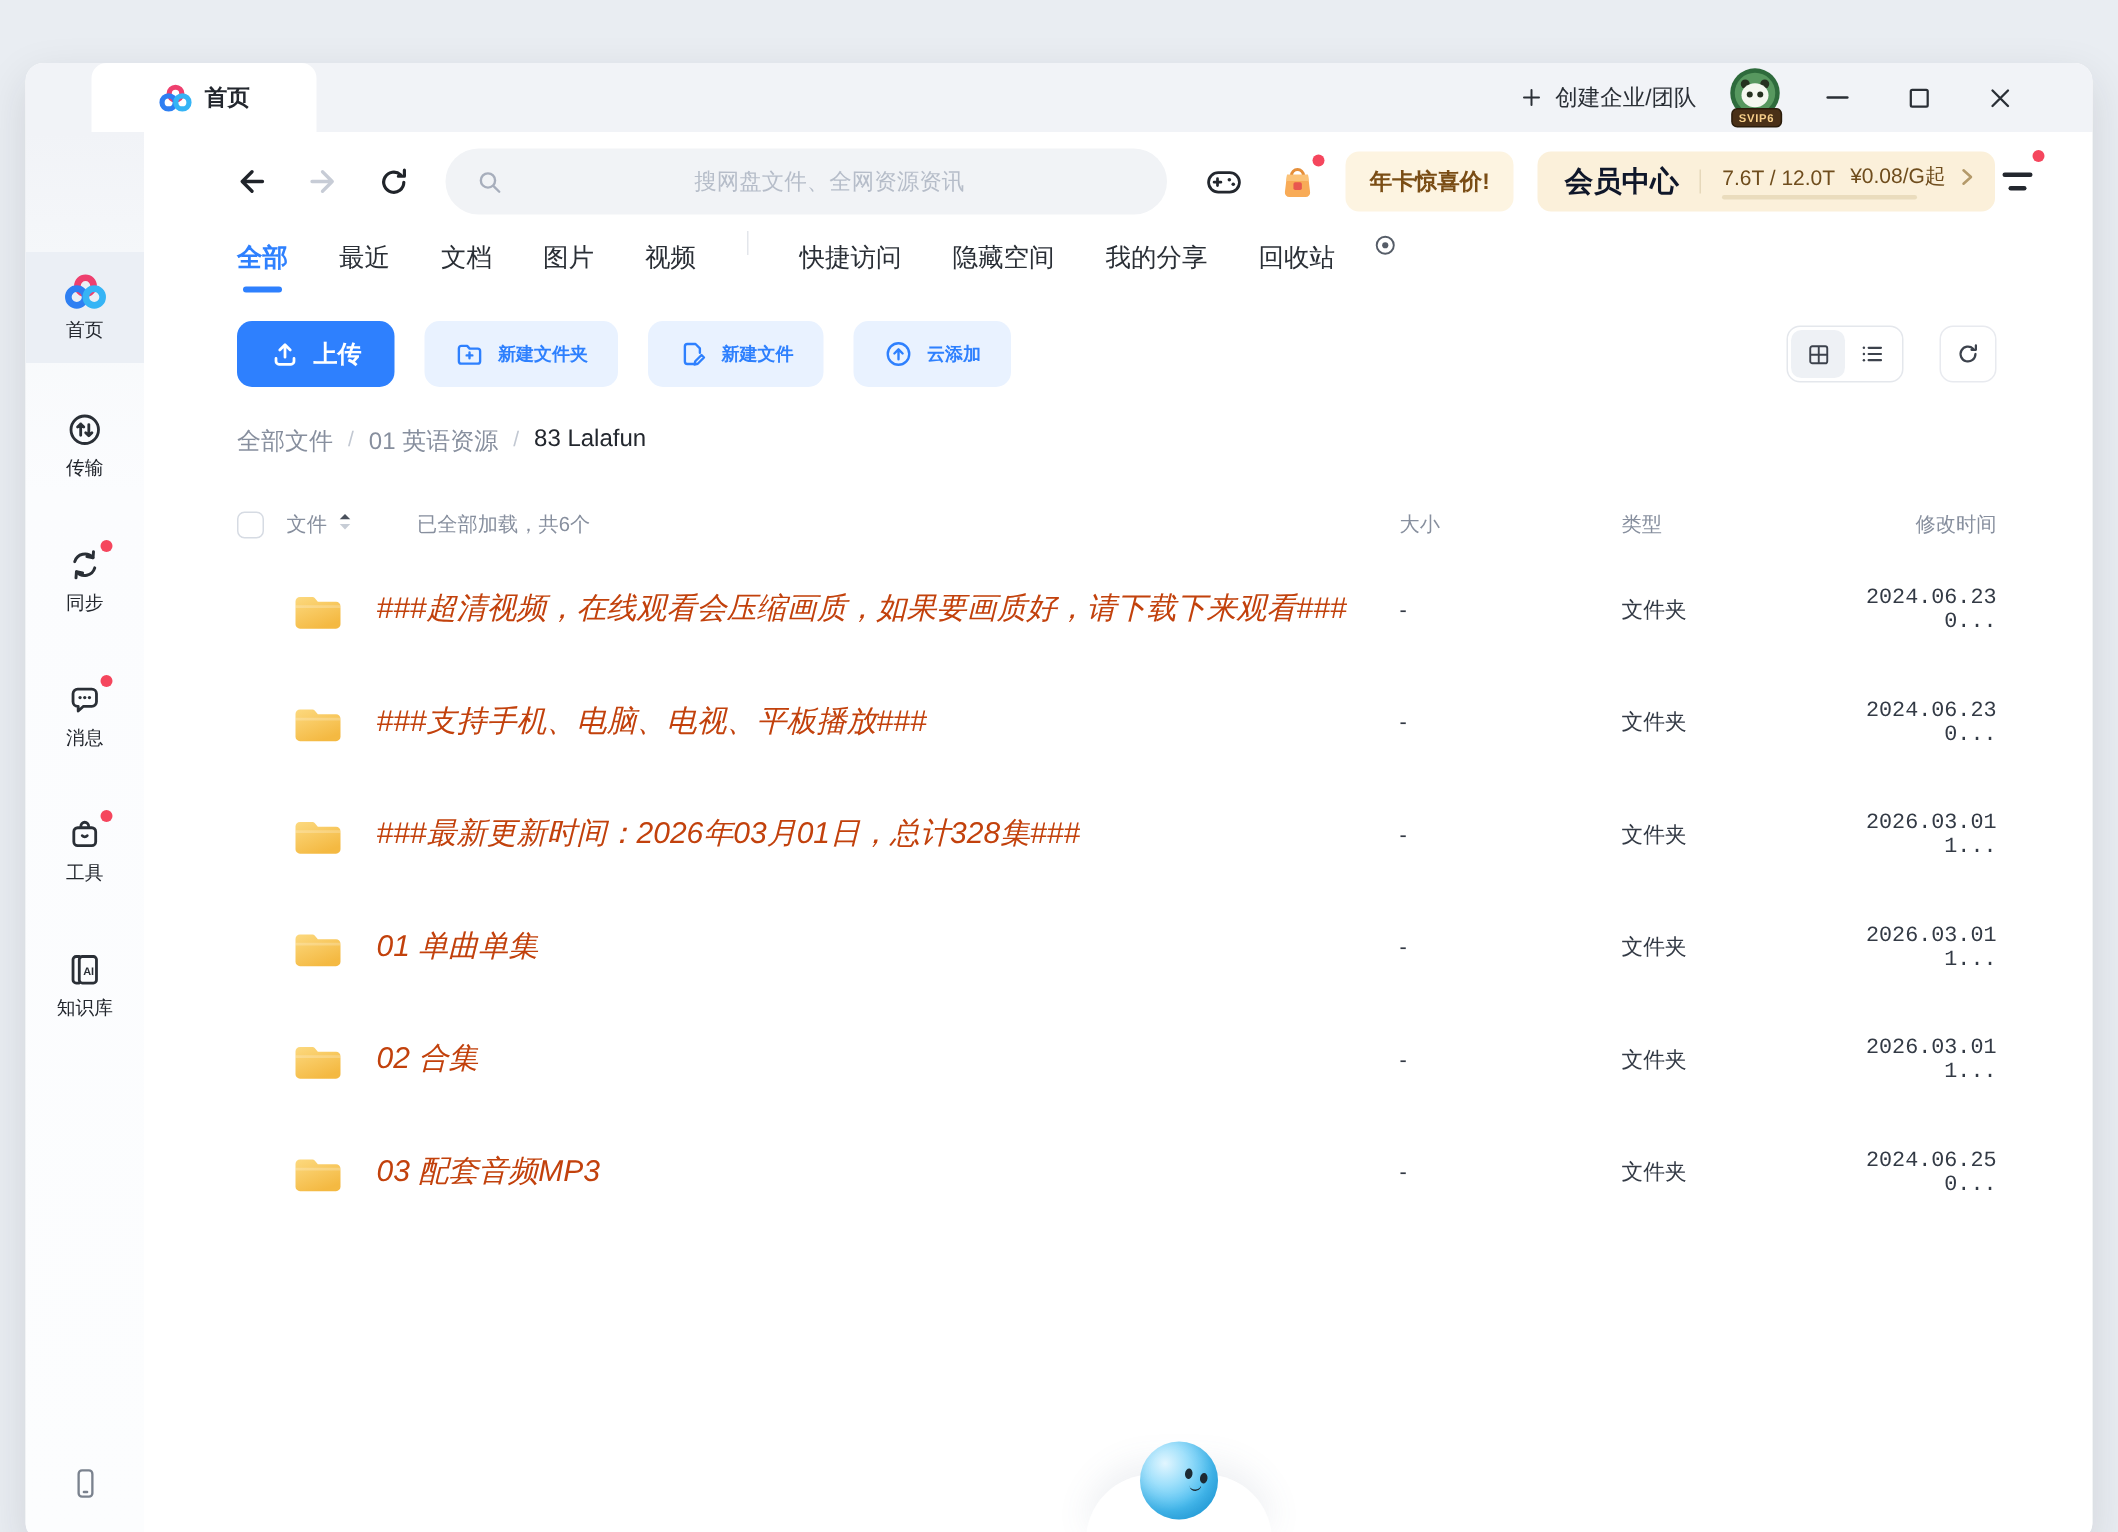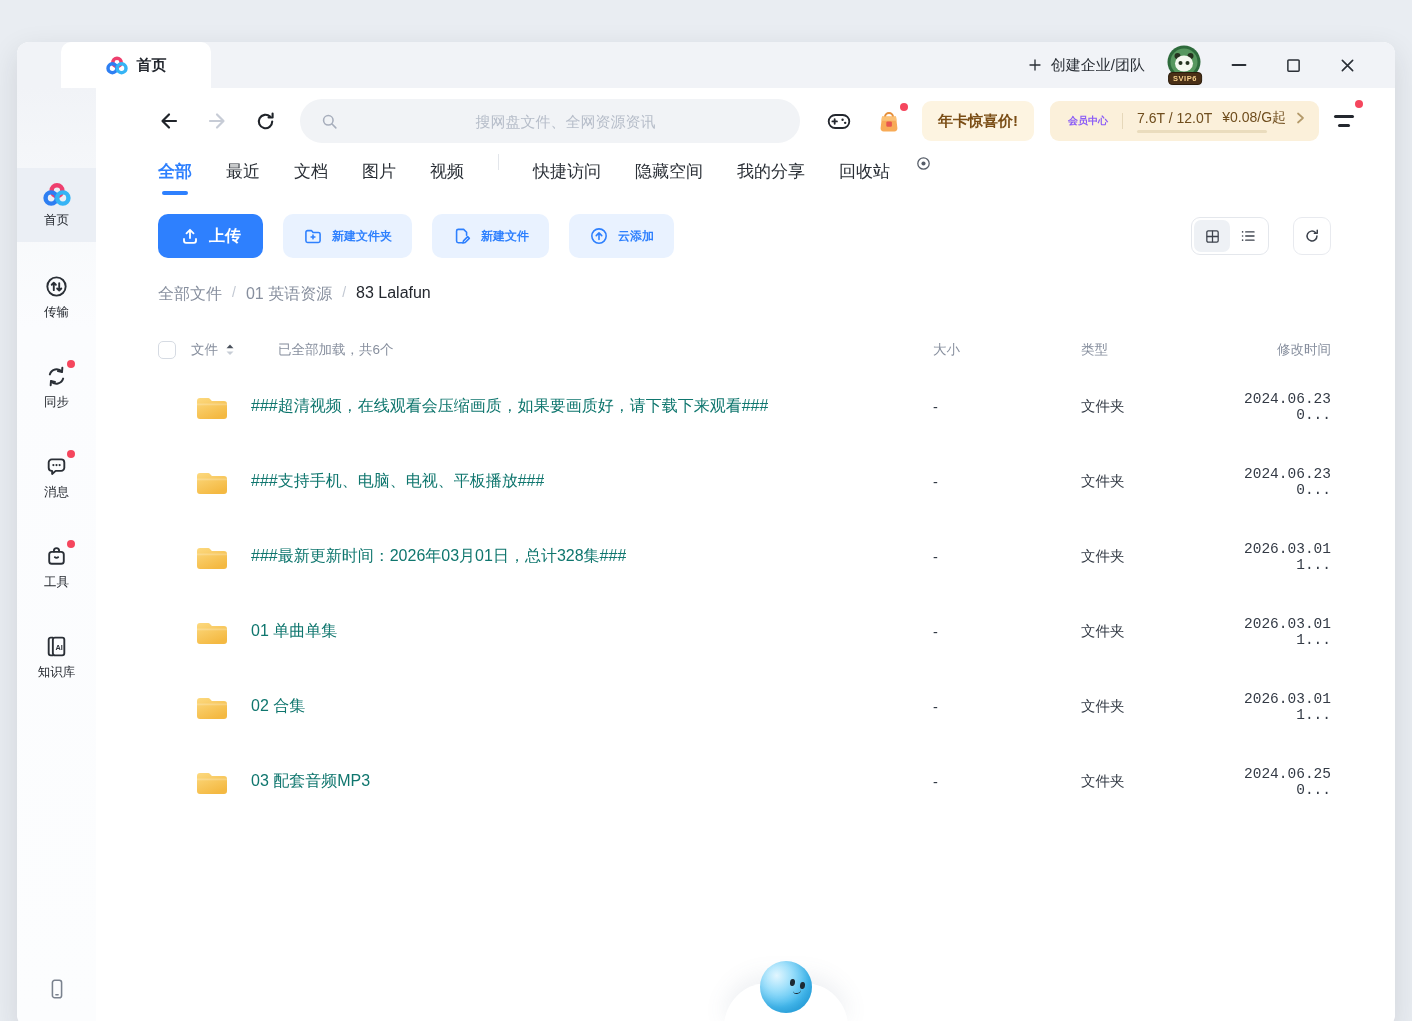--- a/index.html
+++ b/index.html
@@ -3,21 +3,21 @@
 <meta charset="utf-8">
 <style>
   * { margin:0; padding:0; box-sizing:border-box; }
   html,body { width:1412px; height:1021px; background:#e9edf2; font-family:"Liberation Sans", sans-serif; overflow:hidden; }
   .window { position:absolute; left:17px; top:18px; width:1378px; height:985px; background:#fff; border-radius:12px; box-shadow:0 10px 30px rgba(31,35,41,.12); overflow:hidden; display:flex; flex-direction:column;margin-top:24px; }
 
   
   .titlebar { height:46px; background:#f1f3f7; display:flex; align-items:flex-end; flex:none; }
   .app-tab { margin-left:44px; width:150px; height:46px; background:#fff; border-radius:10px 10px 0 0; display:flex; align-items:center; justify-content:center; gap:9px; }
   .app-tab .tab-label { font-size:15px; font-weight:700; color:#23272e; }
-  .title-right { margin-left:auto; display:flex; align-items:center; height:46px; padding-right:30px; }
+  .title-right { margin-left:auto; display:flex; align-items:center; height:46px; padding-right:44px; }
   .create-team { display:flex; align-items:center; gap:8px; color:#2a2f36; font-size:15px; cursor:default; }
   .avatar-wrap { position:relative; margin-left:22px; width:36px; height:40px; }
   .avatar-badge { position:absolute; left:50%; transform:translateX(-50%); bottom:0; background:#4a3017; color:#f7cf8a; font-size:7.5px; font-weight:700; letter-spacing:.5px; padding:1px 4px; border-radius:4px; border:1px solid #2b1c0b; }
   .winbtn { width:36px; display:flex; justify-content:center; align-items:center; height:46px; margin-left:18px; color:#2a2f36; }
 
   
   .body { flex:1; display:flex; min-height:0; }
   .sidebar { width:79px; flex:none; background:linear-gradient(180deg,#f1f3f7 0px,#f7f9fb 120px,#fbfcfe 240px,#fcfdfe 100%); display:flex; flex-direction:column; align-items:stretch; padding-top:80px; }
   .side-item { height:70px; margin-bottom:20px; display:flex; flex-direction:column; align-items:center; justify-content:center; gap:5px; color:#23272e; font-size:12.5px; }
   .side-item.active { background:#ebeff5; height:74px; }
@@ -31,21 +31,21 @@
   
   .toolbar { height:66px; display:flex; align-items:center; padding:0 36px 0 60px; flex:none; }
   .nav-btn { width:26px; height:26px; display:flex; align-items:center; justify-content:center; margin-right:22px; }
   .searchbar { width:500px; height:44px; background:#f1f3f6; border-radius:22px; display:flex; align-items:center; padding:0 20px; gap:12px; margin-right:22px; }
   .searchbar input { border:none; outline:none; background:transparent; flex:1; font-size:15px; color:#23272e; font-family:"Liberation Sans", sans-serif; text-align:center; }
   .searchbar input::placeholder { color:#b6bdc9; }
   .tool-ico { position:relative; width:34px; height:34px; display:flex; align-items:center; justify-content:center; margin-right:16px; }
   .tool-ico .dot { right:-2px; top:-1px; }
   .promo-pill { height:40px; border-radius:9px; background:#fdf4e1; color:#7a4d15; font-size:15px; font-weight:700; display:flex; align-items:center; padding:0 16px; margin-right:16px; white-space:nowrap; }
   .member-pill { height:40px; border-radius:9px; background:#fbf0da; display:flex; align-items:center; padding:0 14px 0 18px; gap:14px; white-space:nowrap; }
-  .member-label { color:#8b5cf6; font-size:10px; font-weight:700; }
+  .member-label { color:#0f172a; font-size:19px; font-weight:700; }
   .member-div { width:1px; height:16px; background:#e6d8ba; }
   .usage-block { display:flex; flex-direction:column; gap:3px; }
   .usage-row { display:flex; align-items:center; gap:10px; color:#6f4d1d; font-size:14px; }
   .usage-bar { height:3px; width:130px; background:#eadcbd; border-radius:2px; overflow:hidden; }
   .usage-fill { height:100%; background:#7a5a22; border-radius:2px; }
   .menu-btn { position:relative; margin-left:auto; width:30px; height:30px; display:flex; flex-direction:column; align-items:center; justify-content:center; gap:6px; }
   .menu-btn .l1 { width:20px; height:2.6px; background:#23272e; border-radius:2px; }
   .menu-btn .l2 { width:12px; height:2.6px; background:#23272e; border-radius:2px; }
   .menu-btn .dot { right:-4px; top:-6px; }
 
@@ -67,31 +67,31 @@
   .refresh-btn { margin-left:24px; width:38px; height:38px; border:1px solid #e8eaef; border-radius:9px; background:#fff; display:flex; align-items:center; justify-content:center; }
 
   
   .breadcrumb { margin-top:26px; padding-left:62px; display:flex; align-items:flex-start; gap:10px; font-size:16px; flex:none; }
   .crumb { color:#878f9e; cursor:default; }
   .crumb-sep { color:#c2c8d2; font-size:14px; }
   .crumb.current { color:#23272e; }
 
   
   .table-header { margin-top:26px; height:38px; display:flex; align-items:center; padding-right:64px; color:#878f9e; font-size:13.5px; flex:none; }
-  .cell-name { flex:1; display:flex; align-items:center; padding-left:62px; min-width:0; }
+  .cell-name { flex:1; display:flex; padding-left:62px; min-width:0; }
   .cell-size { width:148px; flex:none; }
   .cell-type { width:130px; flex:none; }
   .cell-mod  { width:120px; flex:none; text-align:right;font-family:Liberation Mono, monospace; }
   .checkbox { width:18px; height:18px; border:1.5px solid #d6dbe3; border-radius:5px; background:#fff; margin-right:15px; }
   .sort-ico { margin-left:6px; display:flex; }
   .load-status { margin-left:42px; }
   .rows { flex:1; overflow:hidden; }
   .file-row { height:75px; display:flex; align-items:center; padding-right:64px; }
   .file-row .cell-name { padding-left:98px; gap:21px; }
-  .file-name { font-size:16px; color:#0f766e; white-space:nowrap; overflow:hidden; text-overflow:ellipsis; }
+  .file-name { font-size:20px; color:#c2410c; white-space:nowrap; overflow:hidden; text-overflow:ellipsis;font-style:italic; }
   .file-meta { font-size:14.5px; color:#333a45; }
 
   
   .mascot { position:absolute; bottom:0; left:calc(50% + 40px); transform:translateX(-50%); width:124px; height:58px; }
   .hill { position:absolute; bottom:0; width:124px; height:44px; background:#fff; border-radius:62px 62px 0 0; box-shadow:0 -8px 22px rgba(90,110,140,.10); }
   .ball { position:absolute; left:50%; transform:translateX(-50%); top:-8px; width:52px; height:52px; border-radius:50%;
           background:radial-gradient(circle at 32% 28%, #e2f6ff 0%, #9fe0fb 28%, #49bdf0 62%, #1b9fe0 100%);
           box-shadow:inset -4px -6px 10px rgba(10,110,170,.25); }
   .eye { position:absolute; width:5px; height:7px; background:#1d2a33; border-radius:50%; }
   .e1 { left:30px; top:18px; transform:rotate(8deg); }

